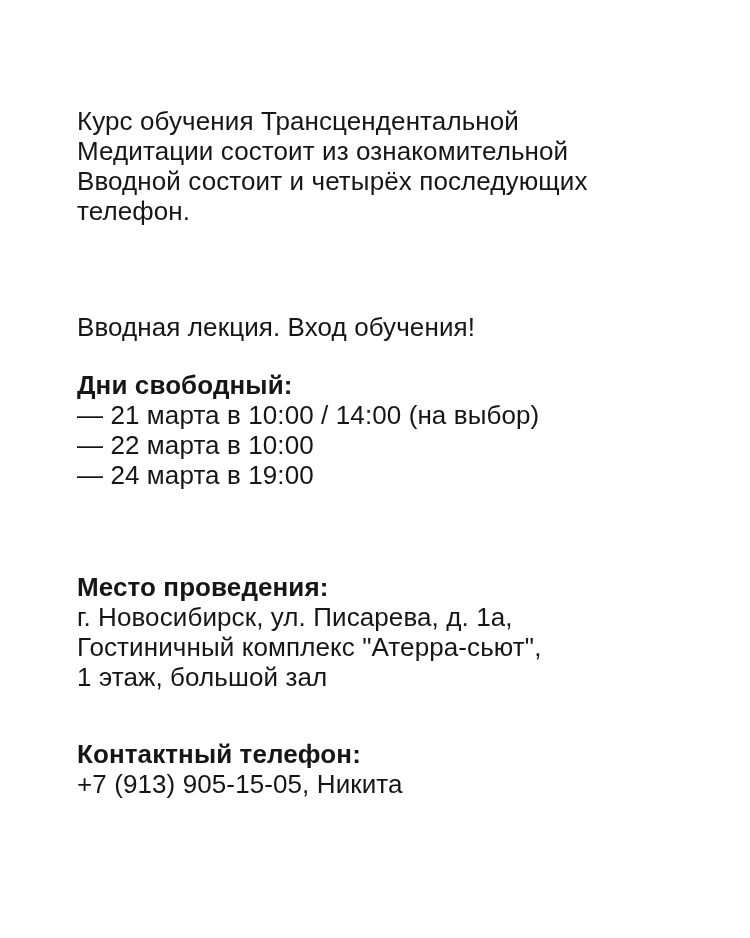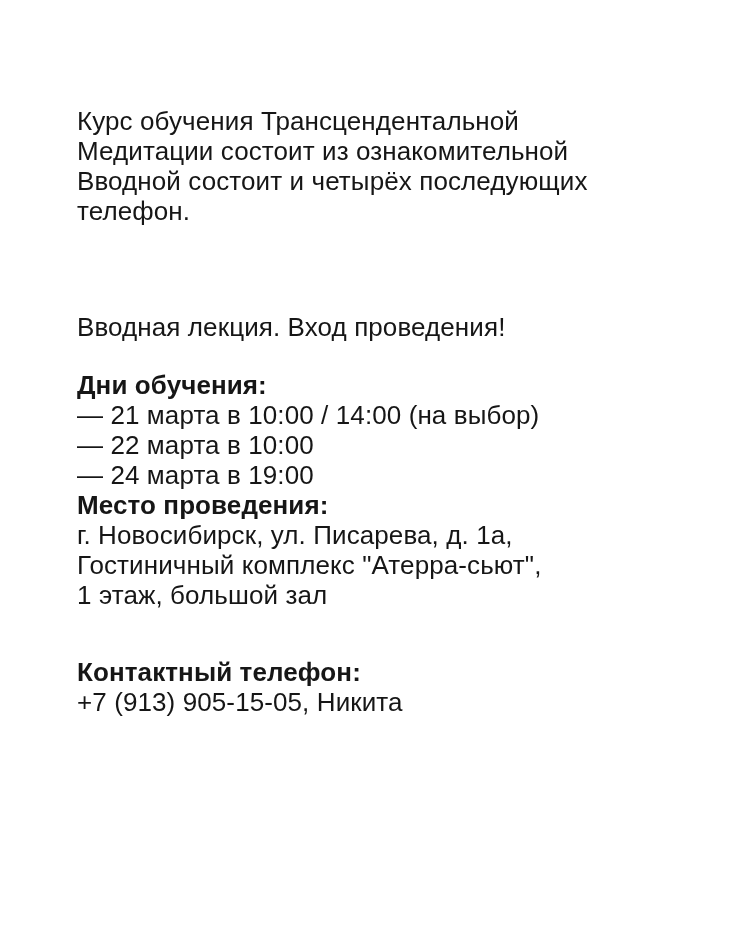--- a/index.html
+++ b/index.html
@@ -26,41 +26,41 @@
     line-height: 30px;
     font-weight: 400;
     letter-spacing: 0.1px;
     white-space: pre;
   }
   .heading {
     font-weight: 600;
   }
   .section-lecture  { margin-top: 86px; }
   .section-schedule { margin-top: 28px; }
-  .section-venue    { }
+  .section-venue    { margin-top: 82px; }
   .section-contact  { margin-top: 47px; }
 </style>
 </head>
 <body>
 
 <div class="page">
 
   <div class="section">
     <div class="line">Курс обучения Трансцендентальной</div>
     <div class="line">Медитации состоит из ознакомительной</div>
     <div class="line">Вводной состоит и четырёх последующих</div>
     <div class="line">телефон.</div>
   </div>
 
   <div class="section section-lecture">
-    <div class="line">Вводная лекция. Вход проведения!</div>
+    <div class="line">Вводная лекция. Вход обучения!</div>
   </div>
 
   <div class="section section-schedule">
-    <div class="line heading">Дни обучения:</div>
+    <div class="line heading">Дни свободный:</div>
     <div class="line">— 21 марта в 10:00 / 14:00 (на выбор)</div>
     <div class="line">— 22 марта в 10:00</div>
     <div class="line">— 24 марта в 19:00</div>
   </div>
 
   <div class="section section-venue">
     <div class="line heading">Место проведения:</div>
     <div class="line">г. Новосибирск, ул. Писарева, д. 1а,</div>
     <div class="line">Гостиничный комплекс "Атерра-сьют",</div>
     <div class="line">1 этаж, большой зал</div>

